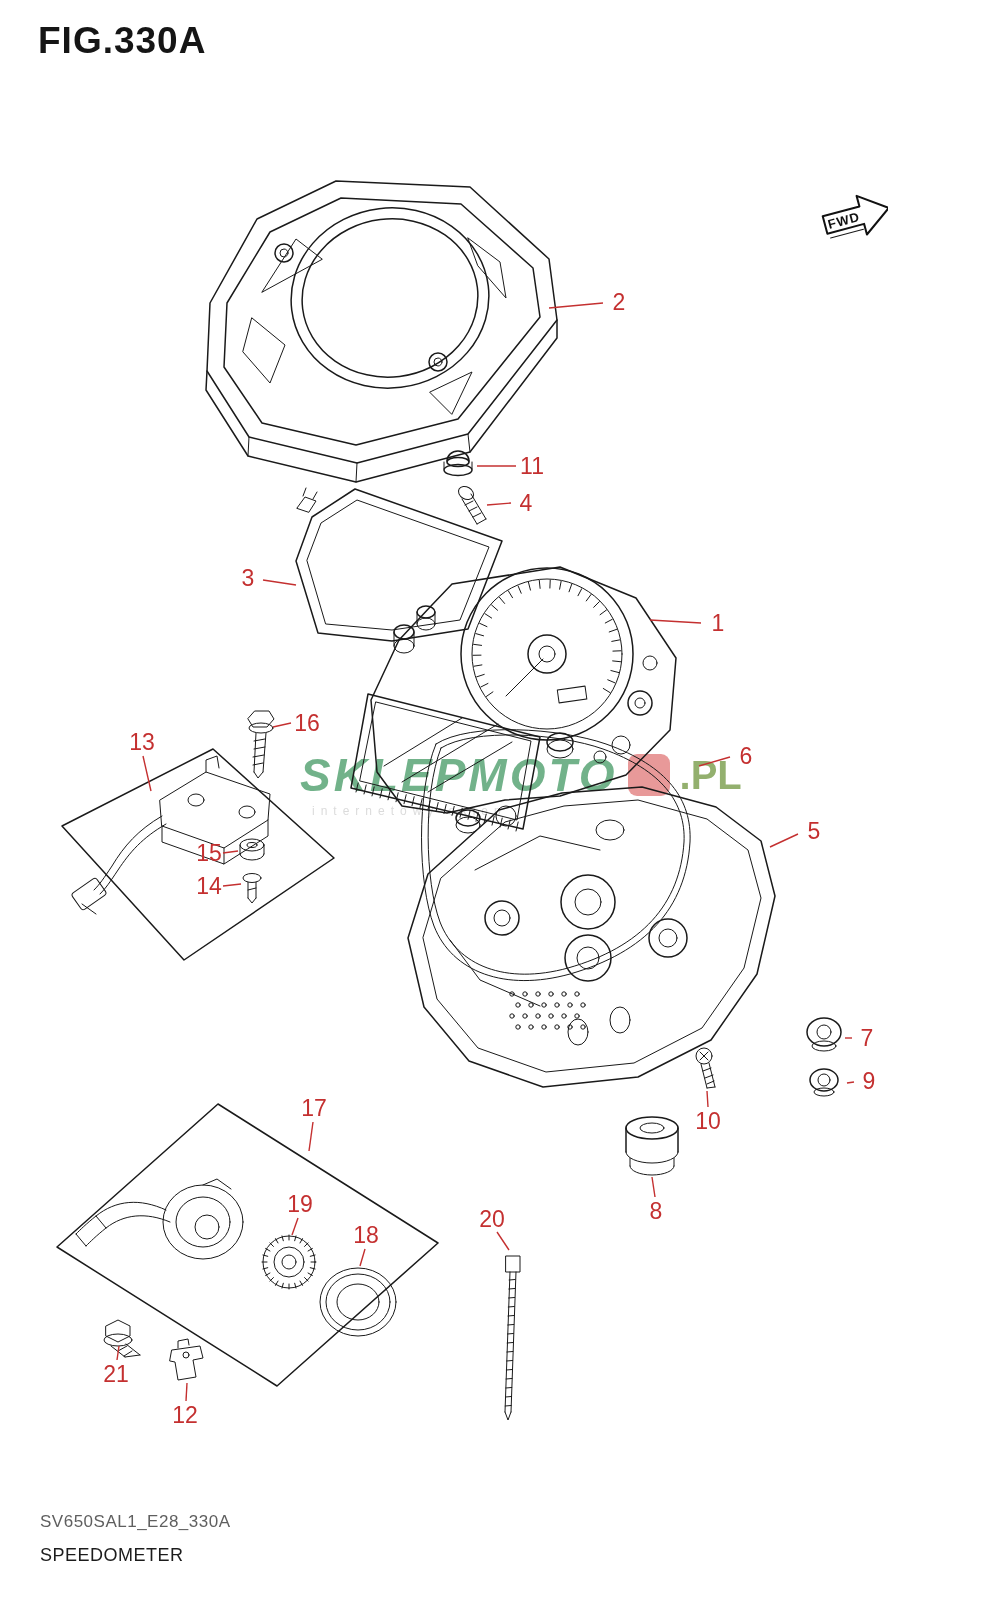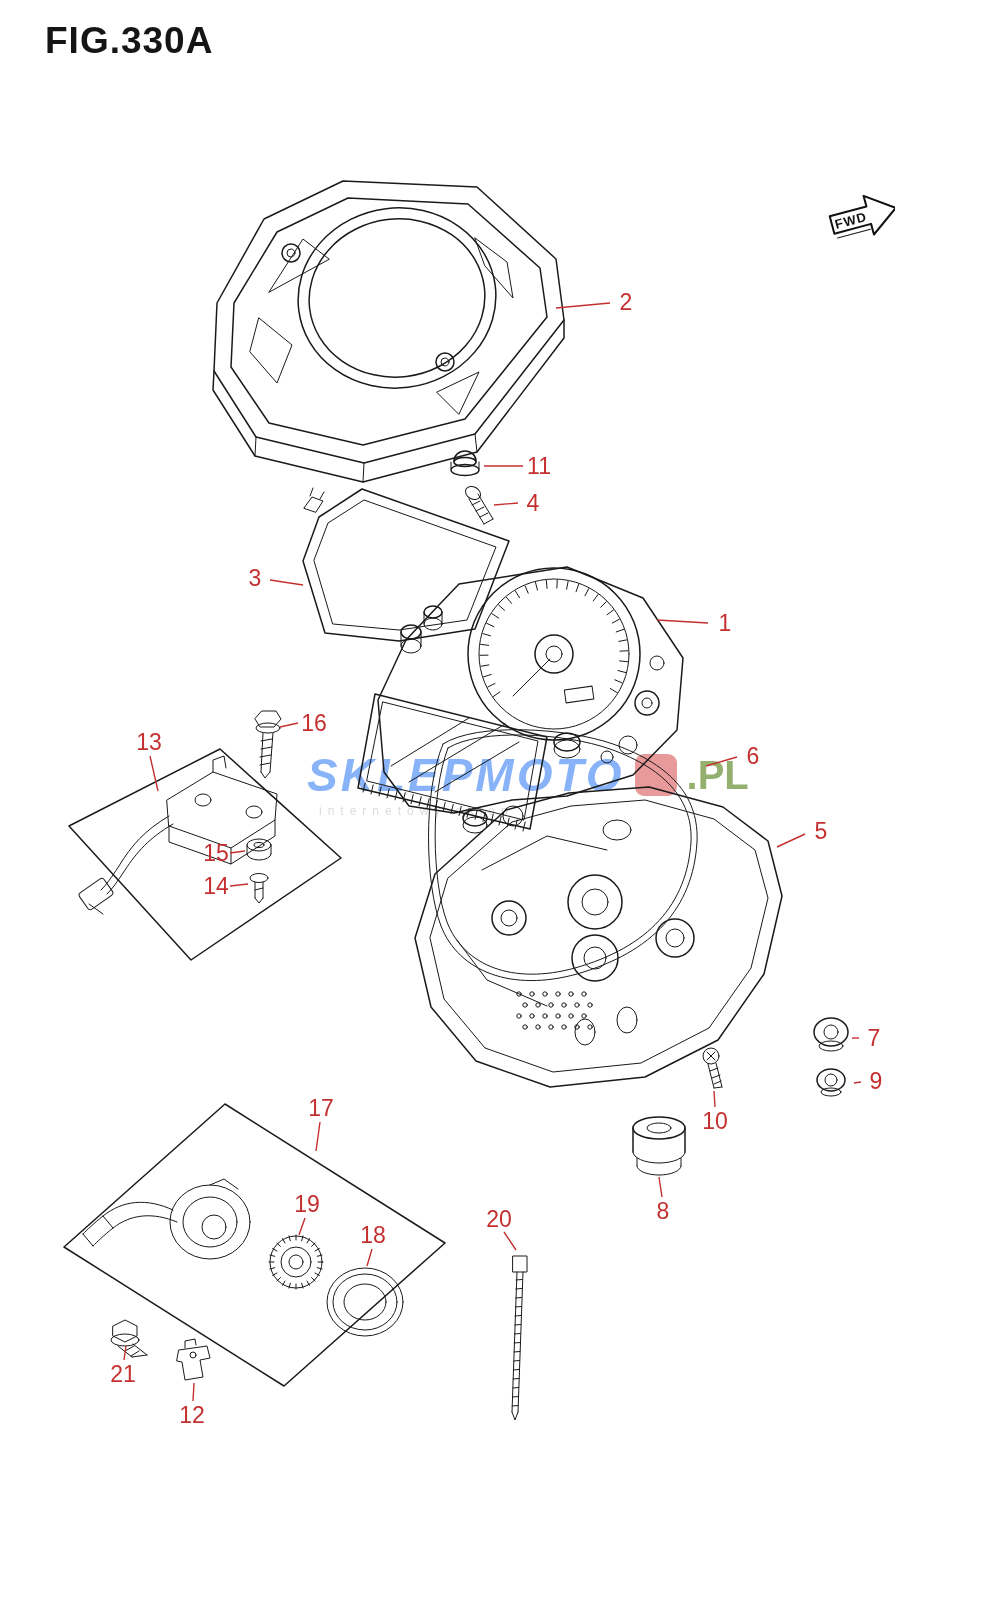--- a/index.html
+++ b/index.html
@@ -1,28 +1,28 @@
 <!DOCTYPE html>
 <html><head>
 <meta charset="utf-8">
 <style>
   * { margin:0; padding:0; box-sizing:border-box; }
   html,body { background:#ffffff; }
   body { width:1000px; height:1600px; font-family:"Liberation Sans",sans-serif; overflow:hidden; }
-  .page { position:relative; width:888px; height:1600px; background:#fff; overflow:hidden;margin-left:7px; }
+  .page { position:relative; width:888px; height:1600px; background:#fff; overflow:hidden; }
 
   .fig-title { position:absolute; top:20px; left:38px; font-size:37px; font-weight:bold;
                color:#151515; letter-spacing:1px; z-index:3; }
 
   .diagram { position:absolute; top:0; left:0; width:1000px; height:1600px; z-index:2; }
 
   
   .watermark { position:absolute; top:748px; left:300px; z-index:1; display:flex;
                align-items:center; gap:10px; opacity:.6; }
-  .wm-main   { font-size:46px; font-weight:bold; font-style:italic; color:#3b82f6; letter-spacing:3px; }
+  .wm-main   { font-size:46px; font-weight:bold; font-style:italic; color:#15803d; letter-spacing:3px; }
   .wm-badge  { width:42px; height:42px; background:#d23a3a; border-radius:9px; display:inline-block; opacity:.85; }
   .wm-suffix { font-size:40px; font-weight:bold; color:#4d7c0f; }
   .wm-sub    { position:absolute; left:12px; top:56px; font-size:12px; color:#c4c4c4; letter-spacing:6px; white-space:nowrap; }
 
   .footer    { position:absolute; left:40px; top:1512px; z-index:3; }
   .doc-code  { font-size:17px; color:#5f5f5f; letter-spacing:.5px; margin-bottom:13px; }
   .doc-name  { font-size:18px; color:#1c1c1c; letter-spacing:.5px; }
 
   svg .art    { stroke:#1a1a1a; stroke-width:1.5; fill:none; stroke-linecap:round; stroke-linejoin:round; }
   svg .thin   { stroke:#1a1a1a; stroke-width:1;   fill:none; stroke-linecap:round; stroke-linejoin:round; }
@@ -420,14 +420,18 @@
         <text x="366" y="1243" text-anchor="middle" class="callout">18</text>
         <line x1="298" y1="1218" x2="292" y2="1235" class="leader"></line>
         <text x="300" y="1212" text-anchor="middle" class="callout">19</text>
         <line x1="497" y1="1232" x2="509" y2="1250" class="leader"></line>
         <text x="492" y="1227" text-anchor="middle" class="callout">20</text>
         <line x1="117" y1="1360" x2="119" y2="1346" class="leader"></line>
         <text x="116" y="1382" text-anchor="middle" class="callout">21</text>
       </g>
   </svg>
 
+  <div class="footer">
+    <div class="doc-code">SV650SAL1_E28_330A</div>
+    <div class="doc-name">SPEEDOMETER</div>
+  </div>
 
 </div>
 
 </body></html>

